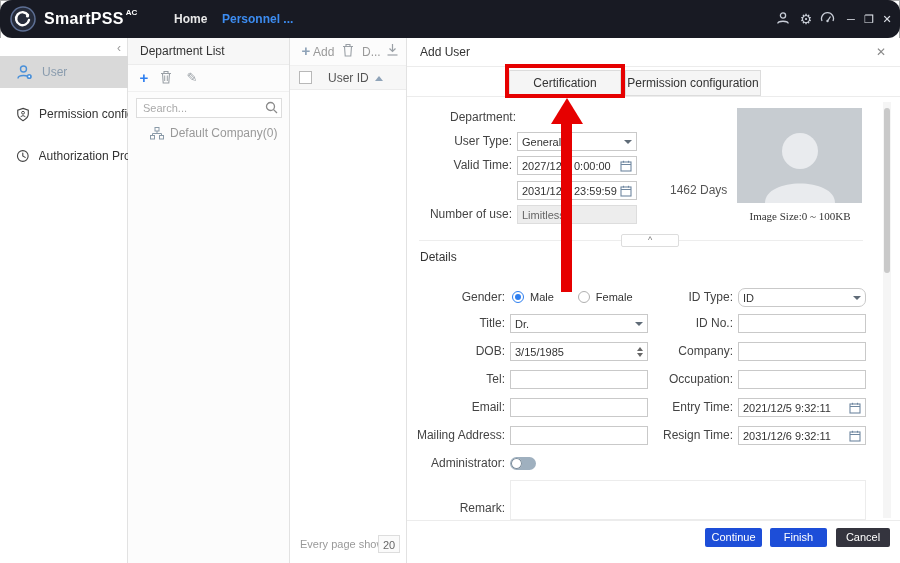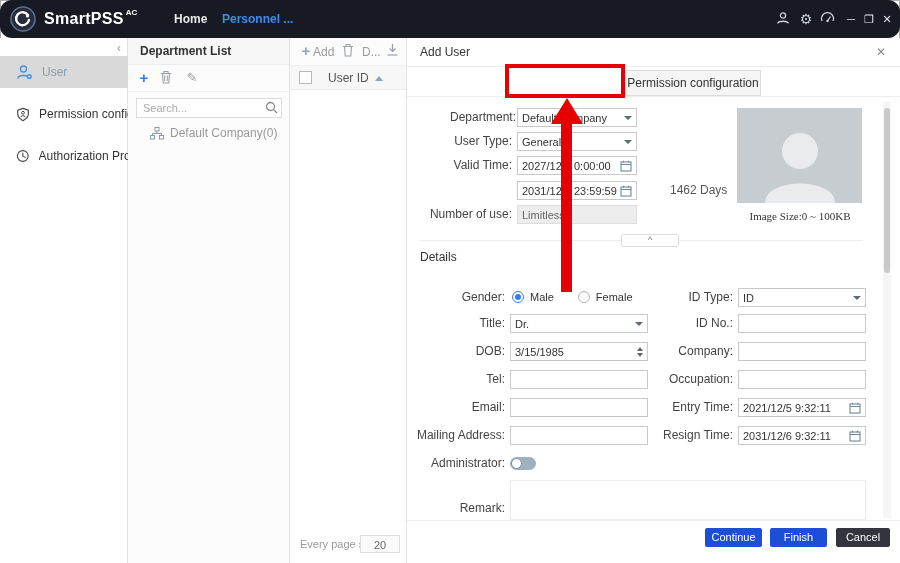--- a/index.html
+++ b/index.html
@@ -20,38 +20,38 @@
 
   
   .sidebar { position:absolute; left:0; top:38px; width:128px; height:525px; background:#fff; border-right:1px solid #e2e2e2; }
   .collapse-btn { position:absolute; right:6px; top:3px; color:#9a9a9a; font-size:12px; cursor:pointer; }
   .side-item { position:absolute; left:0; width:128px; height:32px; display:flex; align-items:center; padding-left:16px; cursor:pointer; }
   .side-item.active { background:#d9d9d9; }
   .side-item .s-lbl { margin-left:9px; white-space:nowrap; overflow:hidden; }
   .side-item.active .s-lbl { color:#8a9cae; }
 
   .dept-panel { position:absolute; left:128px; top:38px; width:162px; height:525px; background:#fcfcfc; border-right:1px solid #e2e2e2; }
-  .panel-title { position:absolute; left:0; top:0; width:100%; height:27px; line-height:27px; padding-left:12px; border-bottom:1px solid #ececec; background:#f7f7f7; color:#333;font-weight:bold; }
+  .panel-title { position:absolute; left:0; top:0; width:100%; height:27px; line-height:27px; padding-left:12px; border-bottom:1px solid #ececec; background:#f7f7f7; color:#333; }
   .dept-tools { position:absolute; left:0; top:27px; width:100%; height:27px; border-bottom:1px solid #f0f0f0; background:#fcfcfc;}
   .tool-ic { position:absolute; top:5px; width:16px; height:16px; text-align:center; line-height:16px; cursor:pointer; }
   .search-wrap { position:absolute; left:8px; top:60px; width:146px; height:20px; }
   .search-wrap input { width:100%; height:20px; border:1px solid #ddd; background:#fff; padding:0 20px 0 6px; font-size:11px; color:#333; font-family:"Liberation Sans",sans-serif;}
   .search-wrap input::placeholder { color:#aaa; }
   .search-ic { position:absolute; right:4px; top:3px; cursor:pointer;}
   .tree-item { position:absolute; left:22px; top:88px; display:flex; align-items:center; color:#999; cursor:pointer; }
   .tree-item .t-lbl { margin-left:6px; }
 
   .list-panel { position:absolute; left:290px; top:38px; width:117px; height:525px; background:#fff; border-right:1px solid #e2e2e2; }
   .list-tools { position:absolute; left:0; top:0; width:100%; height:27px; background:#fcfcfc; }
   .list-head { position:absolute; left:0; top:27px; width:100%; height:25px; background:#f7f7f7; border-bottom:1px solid #ececec; border-top:1px solid #f0f0f0;}
   .chk { position:absolute; width:13px; height:13px; border:1px solid #b8b8b8; background:#fff; cursor:pointer; }
   .col-label { position:absolute; left:38px; top:5px; color:#555; cursor:pointer; }
   .sort-up { position:absolute; left:85px; top:10px; width:0; height:0; border-left:4px solid transparent; border-right:4px solid transparent; border-bottom:5px solid #8fa3b8; }
   .list-footer { position:absolute; left:0; bottom:8px; width:100%; height:20px; color:#999; font-size:11px; }
-  .page-size-box { position:absolute; right:6px; top:0; width:40px; height:18px; border:1px solid #ddd; background:#fafafa; text-align:center; line-height:18px; color:#666; cursor:pointer;}
+  .page-size-box { position:absolute; right:6px; top:0; width:22px; height:18px; border:1px solid #ddd; background:#fafafa; text-align:center; line-height:18px; color:#666; cursor:pointer;}
 
   
   .dialog { position:absolute; left:407px; top:38px; width:493px; height:525px; background:#fff; }
   .dlg-title { position:absolute; left:13px; top:7px; color:#333; }
   .dlg-close { position:absolute; left:466px; top:6px; width:16px; height:16px; color:#8a8a8a; text-align:center; line-height:16px; cursor:pointer; }
   .dlg-hline { position:absolute; left:0; width:493px; height:1px; background:#ececec; }
   .tab { position:absolute; top:32px; height:26px; line-height:24px; text-align:center; border:1px solid #dcdcdc; background:#f5f5f5; color:#333; cursor:pointer; }
   .tab.active { background:#fff; }
 
   .f-label { position:absolute; text-align:right; color:#444; line-height:19px; white-space:nowrap; }
@@ -229,28 +229,25 @@
       <span style="position:absolute; left:10px; top:3px;">Every page shows</span>
       <span class="page-size-box">20</span>
     </div>
   </div>
 
   <div class="dialog">
     <div class="dlg-title">Add User</div>
     <div class="dlg-close">✕</div>
     <div class="dlg-hline" style="top:28px;"></div>
 
+    <div class="tab" style="left:102px; width:112px;">Certification</div>
     <div class="tab" style="left:218px; width:136px;">Permission configuration</div>
     <div class="dlg-hline" style="top:58px;"></div>
 
     <div class="f-label" style="left:4px; top:70px; width:105px;">Department:</div>
-    <div class="field" style="left:110px; top:70px; width:120px;">
-      <span class="val">Default Company</span>
-      <span class="dd-arrow"></span>
-    </div>
 
     <div class="f-label" style="left:0; top:94px; width:105px;">User Type:</div>
     <div class="field" style="left:110px; top:94px; width:120px;">
       <span class="val">General</span>
       <span class="dd-arrow"></span>
     </div>
 
     <div class="f-label" style="left:0; top:118px; width:105px;">Valid Time:</div>
     <div class="field" style="left:110px; top:118px; width:120px;">
       <span class="val">2027/12/6 0:00:00</span>
@@ -292,21 +289,21 @@
     <div class="details-label">Details</div>
 
     <div class="f-label" style="left:0; top:250px; width:98px;">Gender:</div>
     <div class="radio-row" style="left:105px; top:253px;">
       <span class="radio sel"></span>
       <span class="radio-lbl">Male</span>
       <span class="radio"></span>
       <span class="radio-lbl">Female</span>
     </div>
     <div class="f-label" style="left:230px; top:250px; width:96px;">ID Type:</div>
-    <div class="field" style="left:331px; top:250px; width:128px;">
+    <div class="field" style="left:331px; top:250px; width:128px;border-radius:7px;">
       <span class="val">ID</span>
       <span class="dd-arrow"></span>
     </div>
 
     <div class="f-label" style="left:0; top:276px; width:98px;">Title:</div>
     <div class="field" style="left:103px; top:276px; width:138px;">
       <span class="val">Dr.</span>
       <span class="dd-arrow"></span>
     </div>
     <div class="f-label" style="left:230px; top:276px; width:96px;">ID No.:</div>

